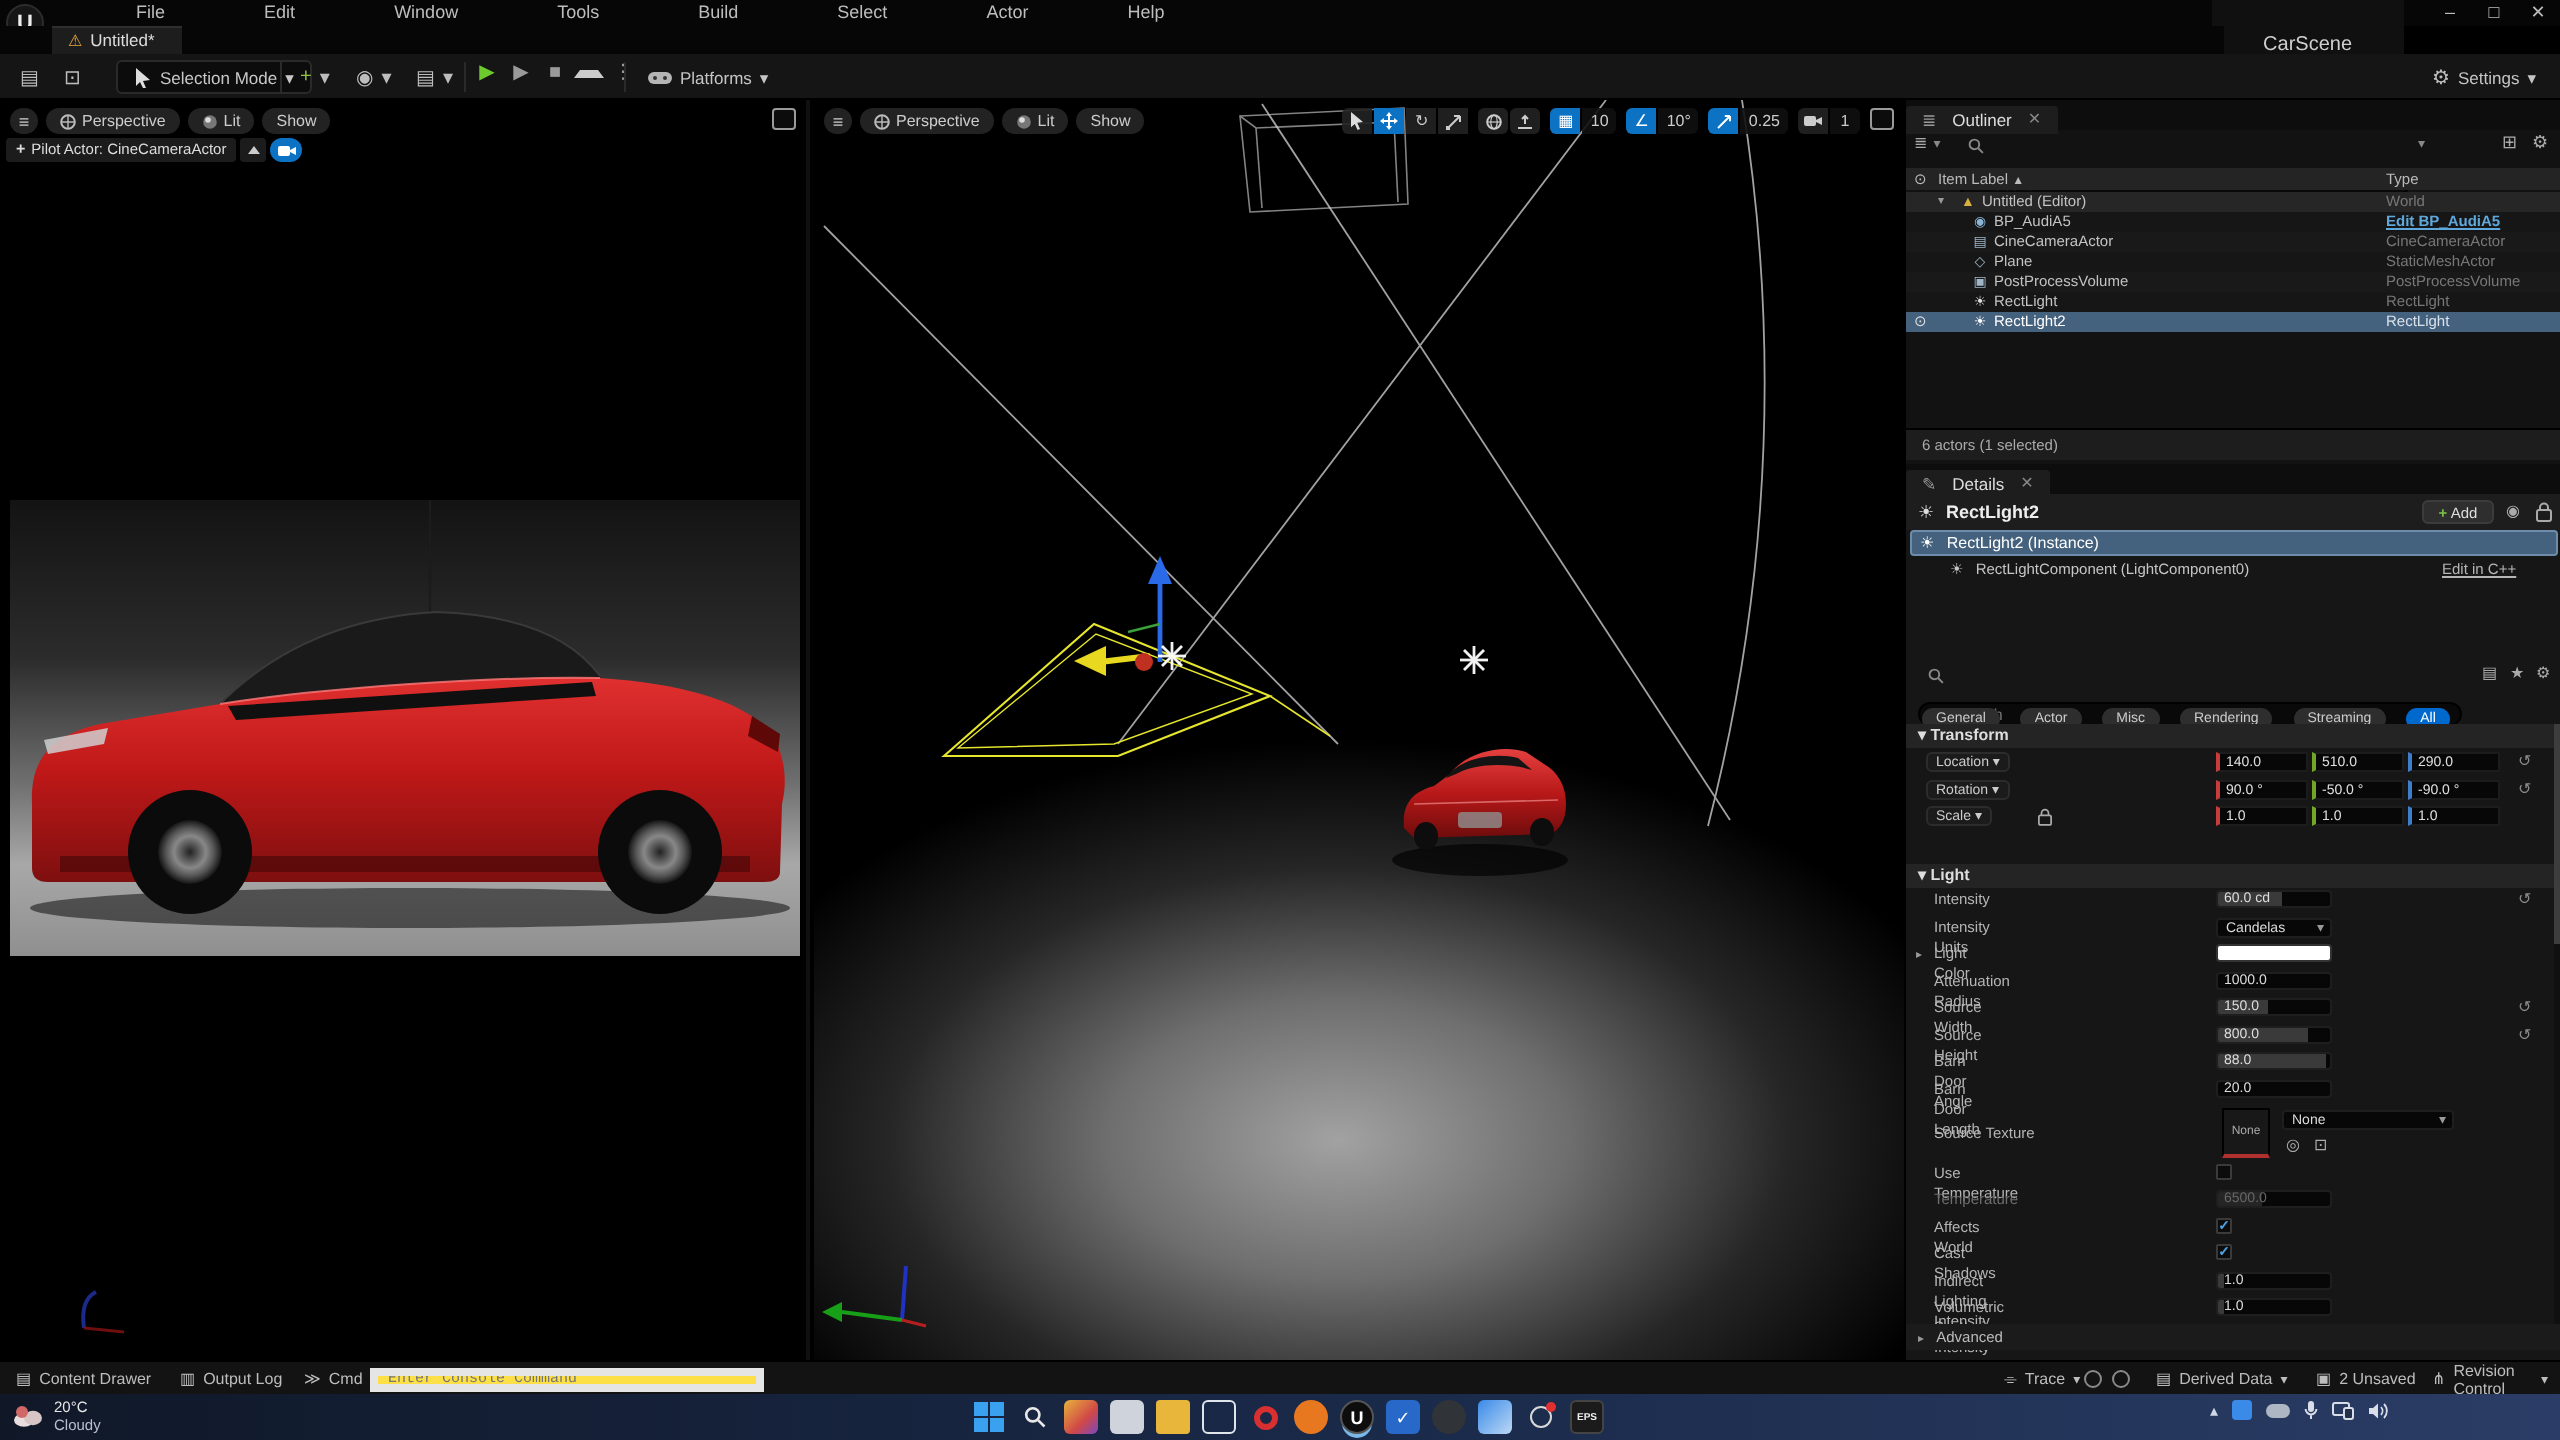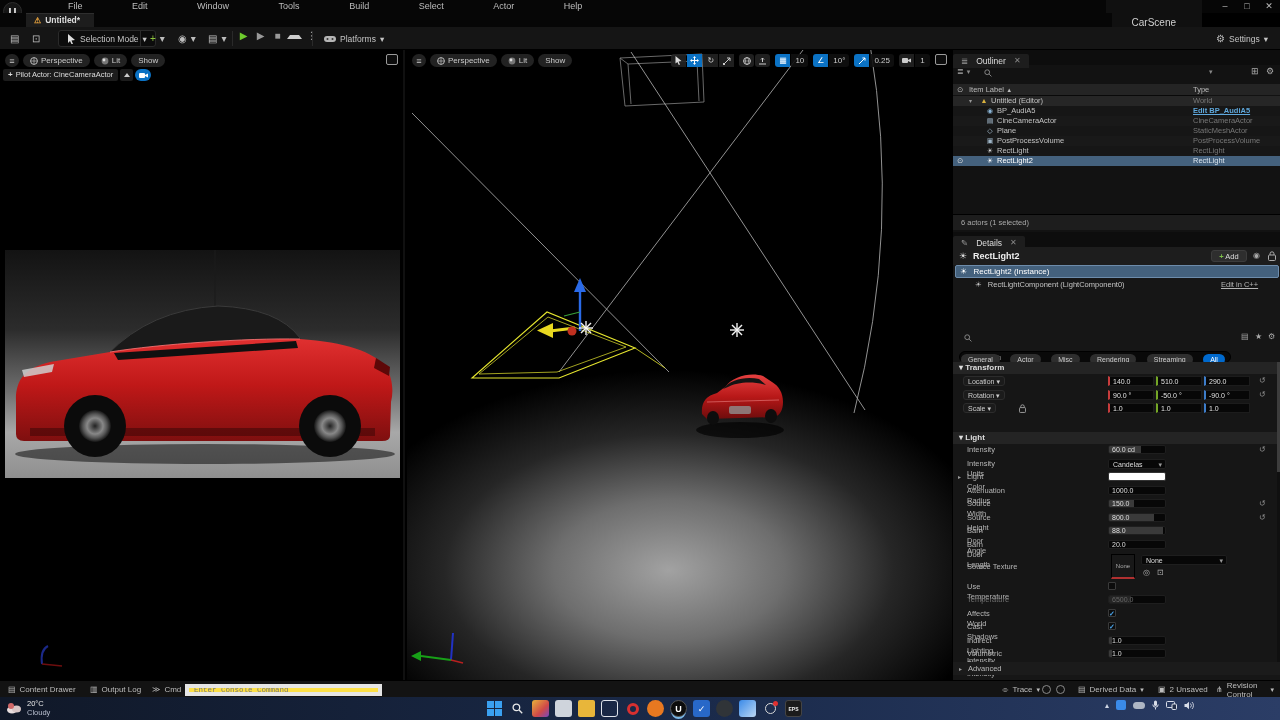--- a/index.html
+++ b/index.html
@@ -6,21 +6,21 @@
   html,body{width:1280px;height:720px;overflow:hidden;background:#000;}
   .abs{position:absolute;}
   body{position:relative;color:#c8c8c8;}
   
   #menubar{left:0;top:0;width:1280px;height:13px;background:#060606;font-size:9px;color:#bdbdbd;}
   #menubar .menu-item{display:inline-block;padding:0 7px;line-height:13px;cursor:default;margin-left:33px;}
   #uelogo{left:3px;top:2px;width:19px;height:19px;border-radius:50%;background:#161616;border:1px solid #2c2c2c;color:#eee;font-size:11px;font-weight:bold;text-align:center;line-height:18px;}
   #menus{left:28px;top:0;}
   #wintitle{right:78px;top:0;height:13px;line-height:13px;font-size:10px;color:#cfcfcf;background:#101010;padding:16px 26px;}
   .winbtn{top:0;width:22px;height:13px;line-height:12px;text-align:center;font-size:9px;color:#bbb;}
-  #tabrow{left:0;top:13px;width:1112px;height:14px;background:#060606;font-weight:bold;}
+  #tabrow{left:0;top:13px;width:1112px;height:14px;background:#060606;}
   #leveltab{left:26px;top:0;height:14px;background:#1d1d1d;border-top:1px solid #2e2e2e;padding:0 14px 0 8px;font-size:8.5px;line-height:13px;color:#ddd;}
   #leveltab .warn{color:#e8a33d;font-size:8px;margin-right:4px;}
   #toolbar{left:0;top:27px;width:1280px;height:23px;background:#151515;border-bottom:1px solid #000;font-size:8.5px;}
   .tbtn{display:inline-flex;align-items:center;gap:4px;height:17px;padding:0 6px;color:#c5c5c5;}
   .tb-ic{font-size:10px;color:#bdbdbd;}
   #modepill{left:58px;top:3px;height:17px;background:#0c0c0c;border:1px solid #2a2a2a;border-radius:3px;display:flex;align-items:center;gap:4px;padding:0 8px;font-size:8.5px;}
   .tb-sep{top:4px;width:1px;height:15px;background:#2a2a2a;}
   #play-cluster{left:236px;top:3px;display:flex;align-items:center;gap:2px;}
   #play-cluster span{display:inline-block;width:15px;text-align:center;font-size:10px;}
   #platforms{left:318px;top:3px;}

